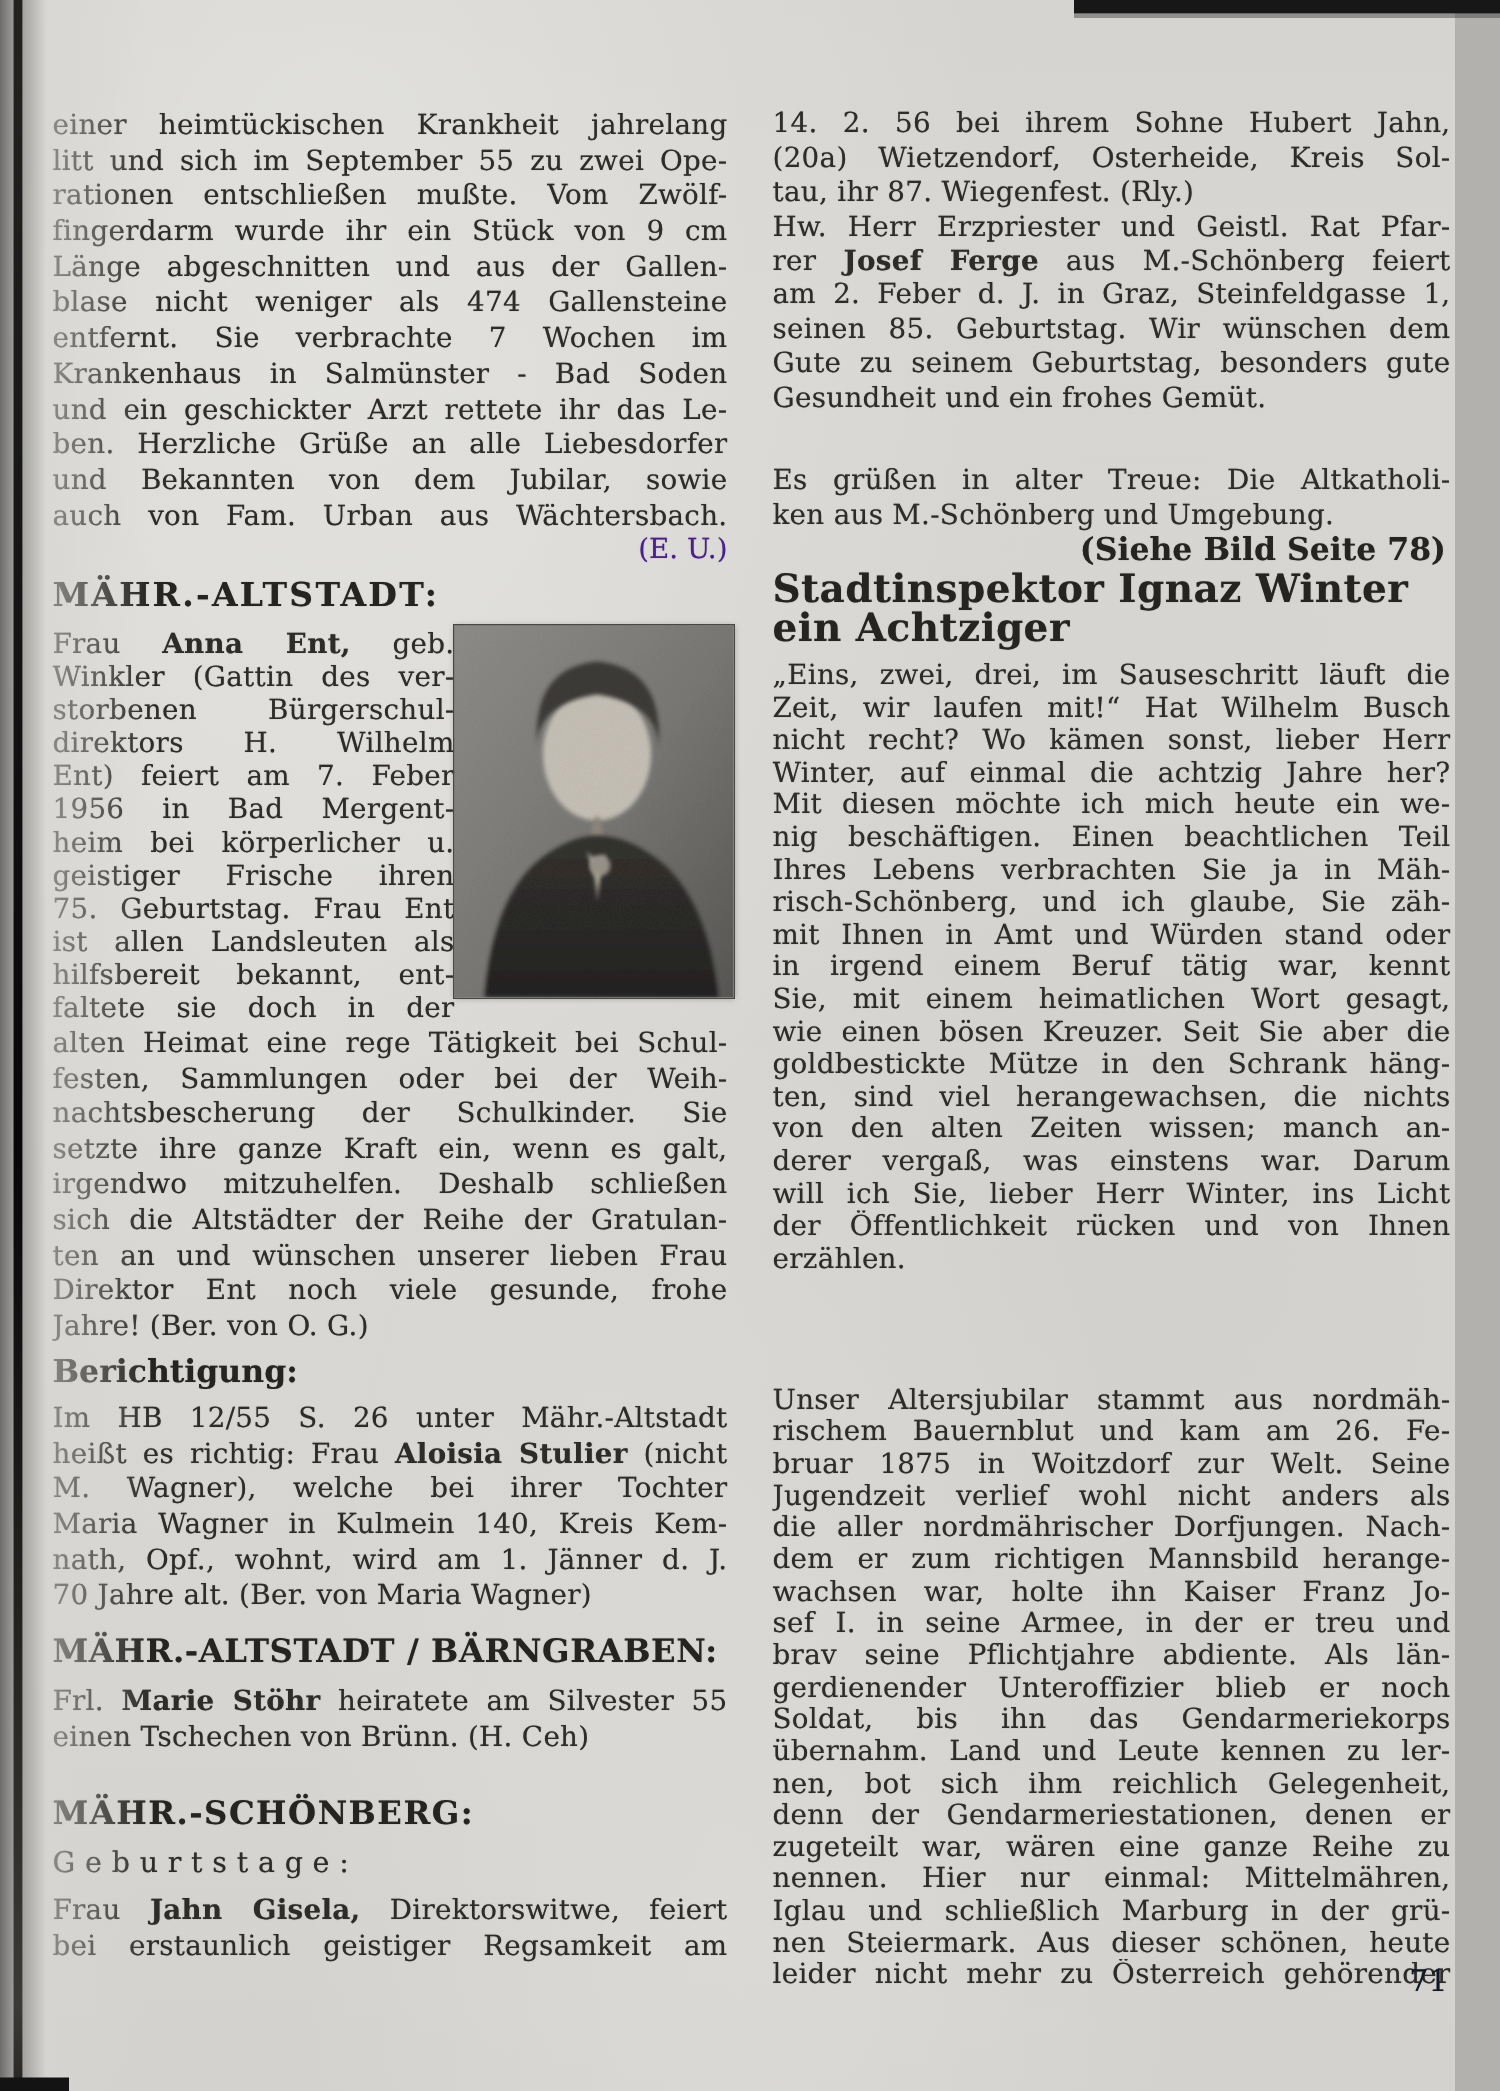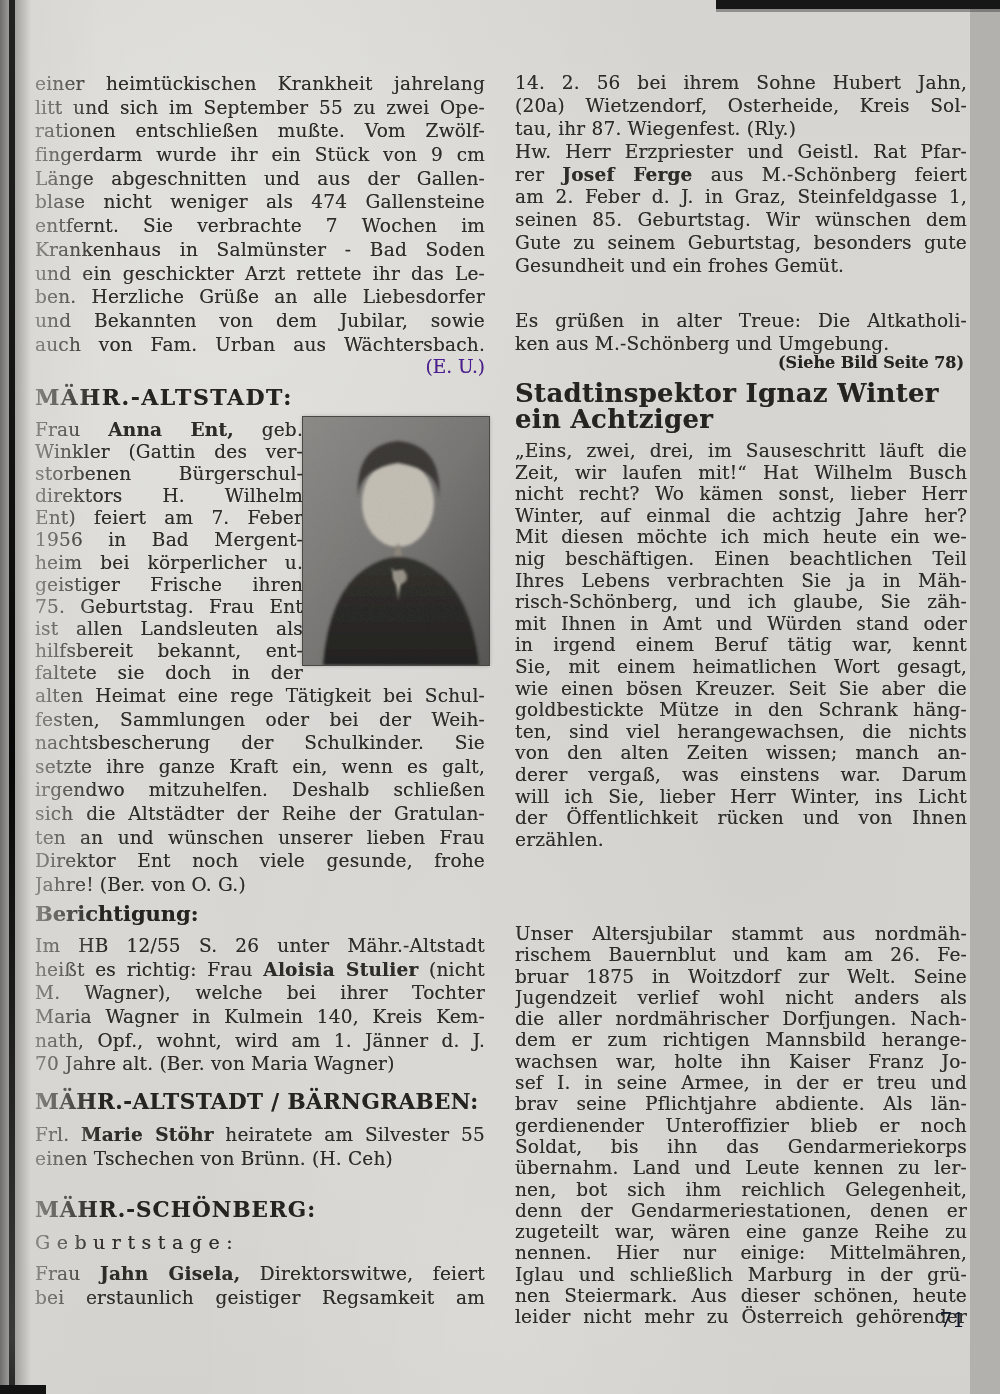--- a/index.html
+++ b/index.html
@@ -47,21 +47,21 @@
   #blk-h-baern{left:35px;top:1089px;font-size:21.5px;letter-spacing:.4px;}
   #blk-stoehr{left:35px;top:1123px;width:450px;--lh:23.7px;}
   #blk-h-schoen{left:35px;top:1197px;font-size:21.5px;letter-spacing:1px;}
   #blk-geburtstage{left:35px;top:1231px;font-size:19px;letter-spacing:6.5px;font-weight:normal;
                    position:absolute;z-index:1;color:#2e2c29;font-family:"DejaVu Serif",serif;
                    text-shadow:0 0 .6px rgba(46,44,41,.55);}
   #blk-jahn{left:35px;top:1262px;width:450px;--lh:23.7px;}
 
   #blk-r1{left:515px;top:72px;width:452px;--lh:22.9px;}
   #blk-r2{left:515px;top:309px;width:452px;--lh:23px;}
-  #blk-siehe{left:515px;top:353px;width:449px;text-align:right;font-size:16px;}
+  #blk-siehe{left:515px;top:353px;width:449px;text-align:right;font-size:21px;}
   #blk-h-winter{left:515px;top:381px;font-size:26px;line-height:25.5px;letter-spacing:.3px;}
   #blk-busch{left:515px;top:440px;width:452px;--lh:21.6px;}
   #blk-jubilar{left:515px;top:894px;width:452px;margin-top:29px;--lh:21.3px;}
   #blk-pagenum{left:515px;top:1308px;width:450px;text-align:right;position:absolute;z-index:1;
                font-size:20px;color:#0f172a;text-shadow:0 0 .6px rgba(46,44,41,.55);}
 
   
   .photo{position:absolute;left:303px;top:417px;width:186px;height:248px;z-index:1;
          outline:1px solid #4a4844;box-shadow:0 0 4px rgba(40,38,36,.4);}
 </style>
@@ -231,19 +231,19 @@
     <div class="jline">dem er zum richtigen Mannsbild herange-</div>
     <div class="jline">wachsen war, holte ihn Kaiser Franz Jo-</div>
     <div class="jline">sef I. in seine Armee, in der er treu und</div>
     <div class="jline">brav seine Pflichtjahre abdiente. Als län-</div>
     <div class="jline">gerdienender Unteroffizier blieb er noch</div>
     <div class="jline">Soldat, bis ihn das Gendarmeriekorps</div>
     <div class="jline">übernahm. Land und Leute kennen zu ler-</div>
     <div class="jline">nen, bot sich ihm reichlich Gelegenheit,</div>
     <div class="jline">denn der Gendarmeriestationen, denen er</div>
     <div class="jline">zugeteilt war, wären eine ganze Reihe zu</div>
-    <div class="jline">nennen. Hier nur einige: Mittelmähren,</div>
+    <div class="jline">nennen. Hier nur einmal: Mittelmähren,</div>
     <div class="jline">Iglau und schließlich Marburg in der grü-</div>
     <div class="jline">nen Steiermark. Aus dieser schönen, heute</div>
     <div class="jline">leider nicht mehr zu Österreich gehörender</div>
   </div>
 
 <div id="blk-pagenum">71</div>
 
 </body></html>

